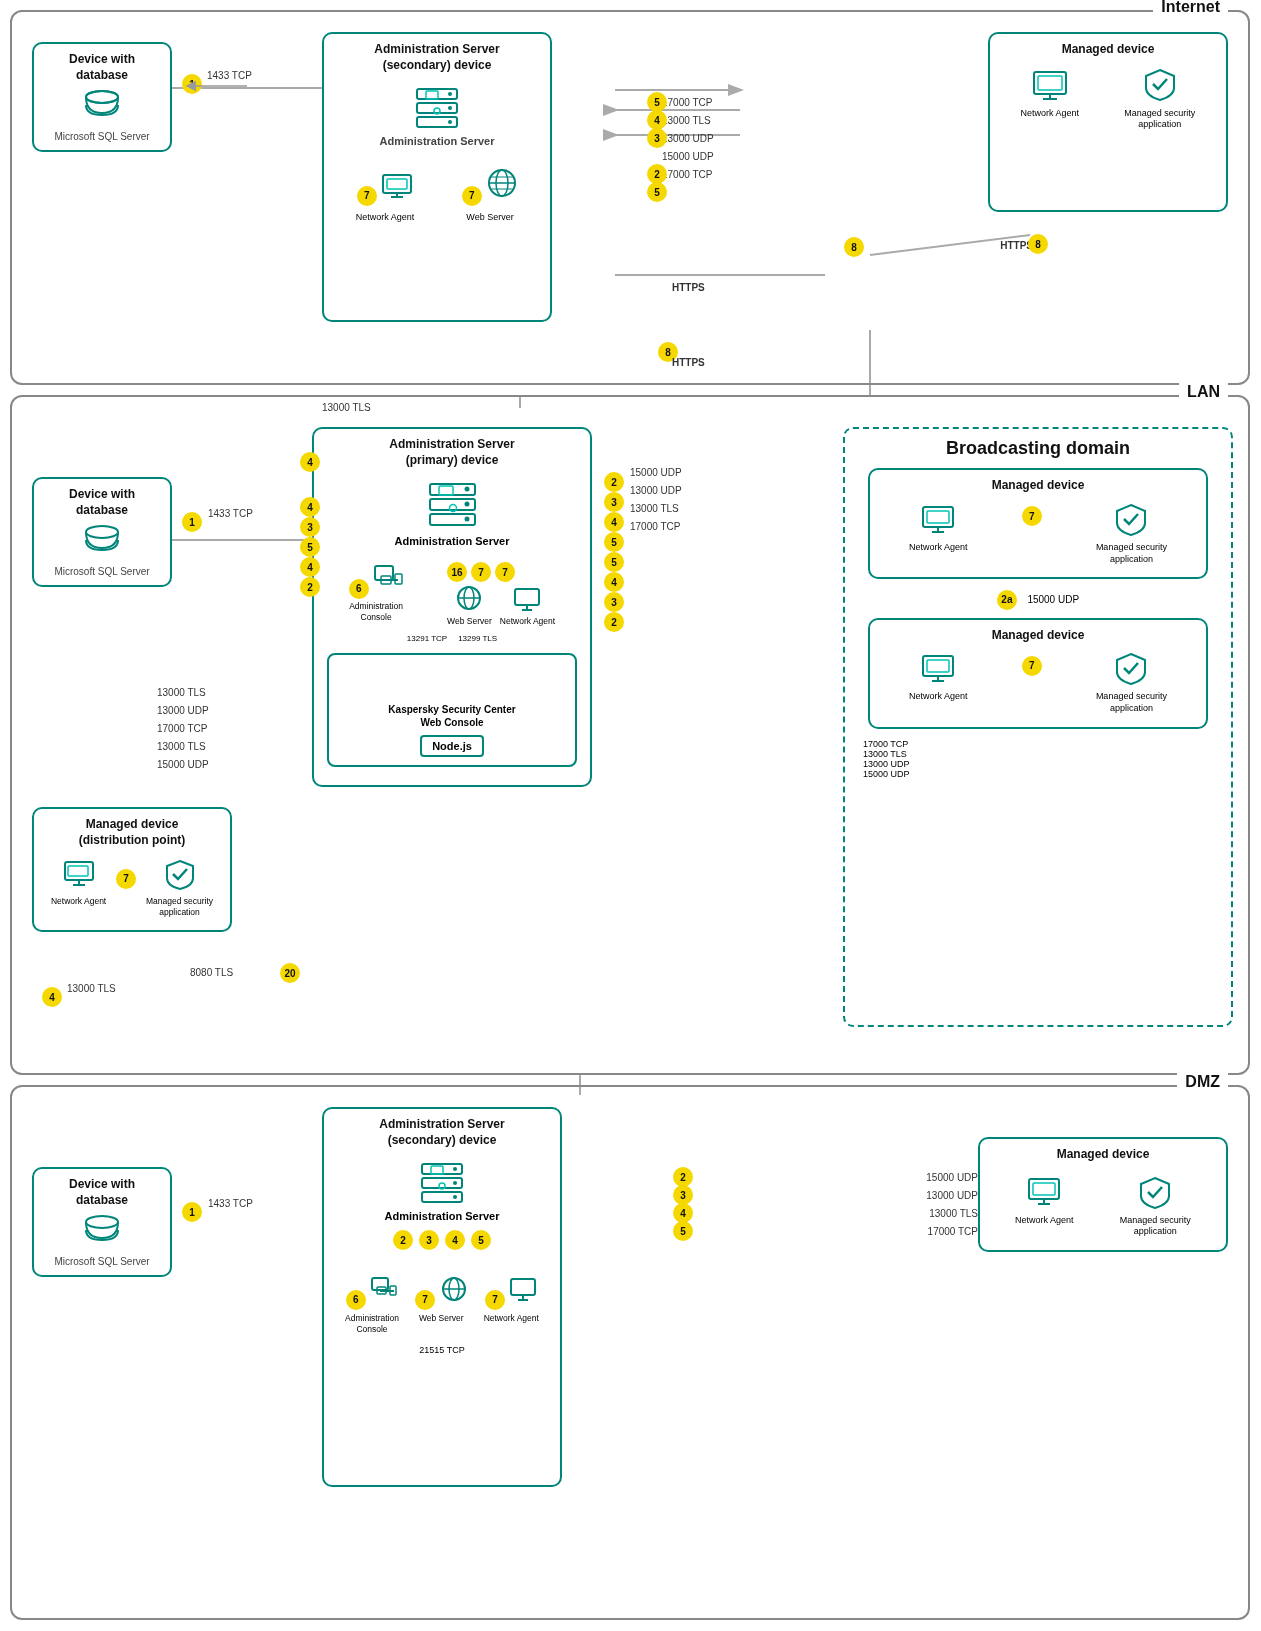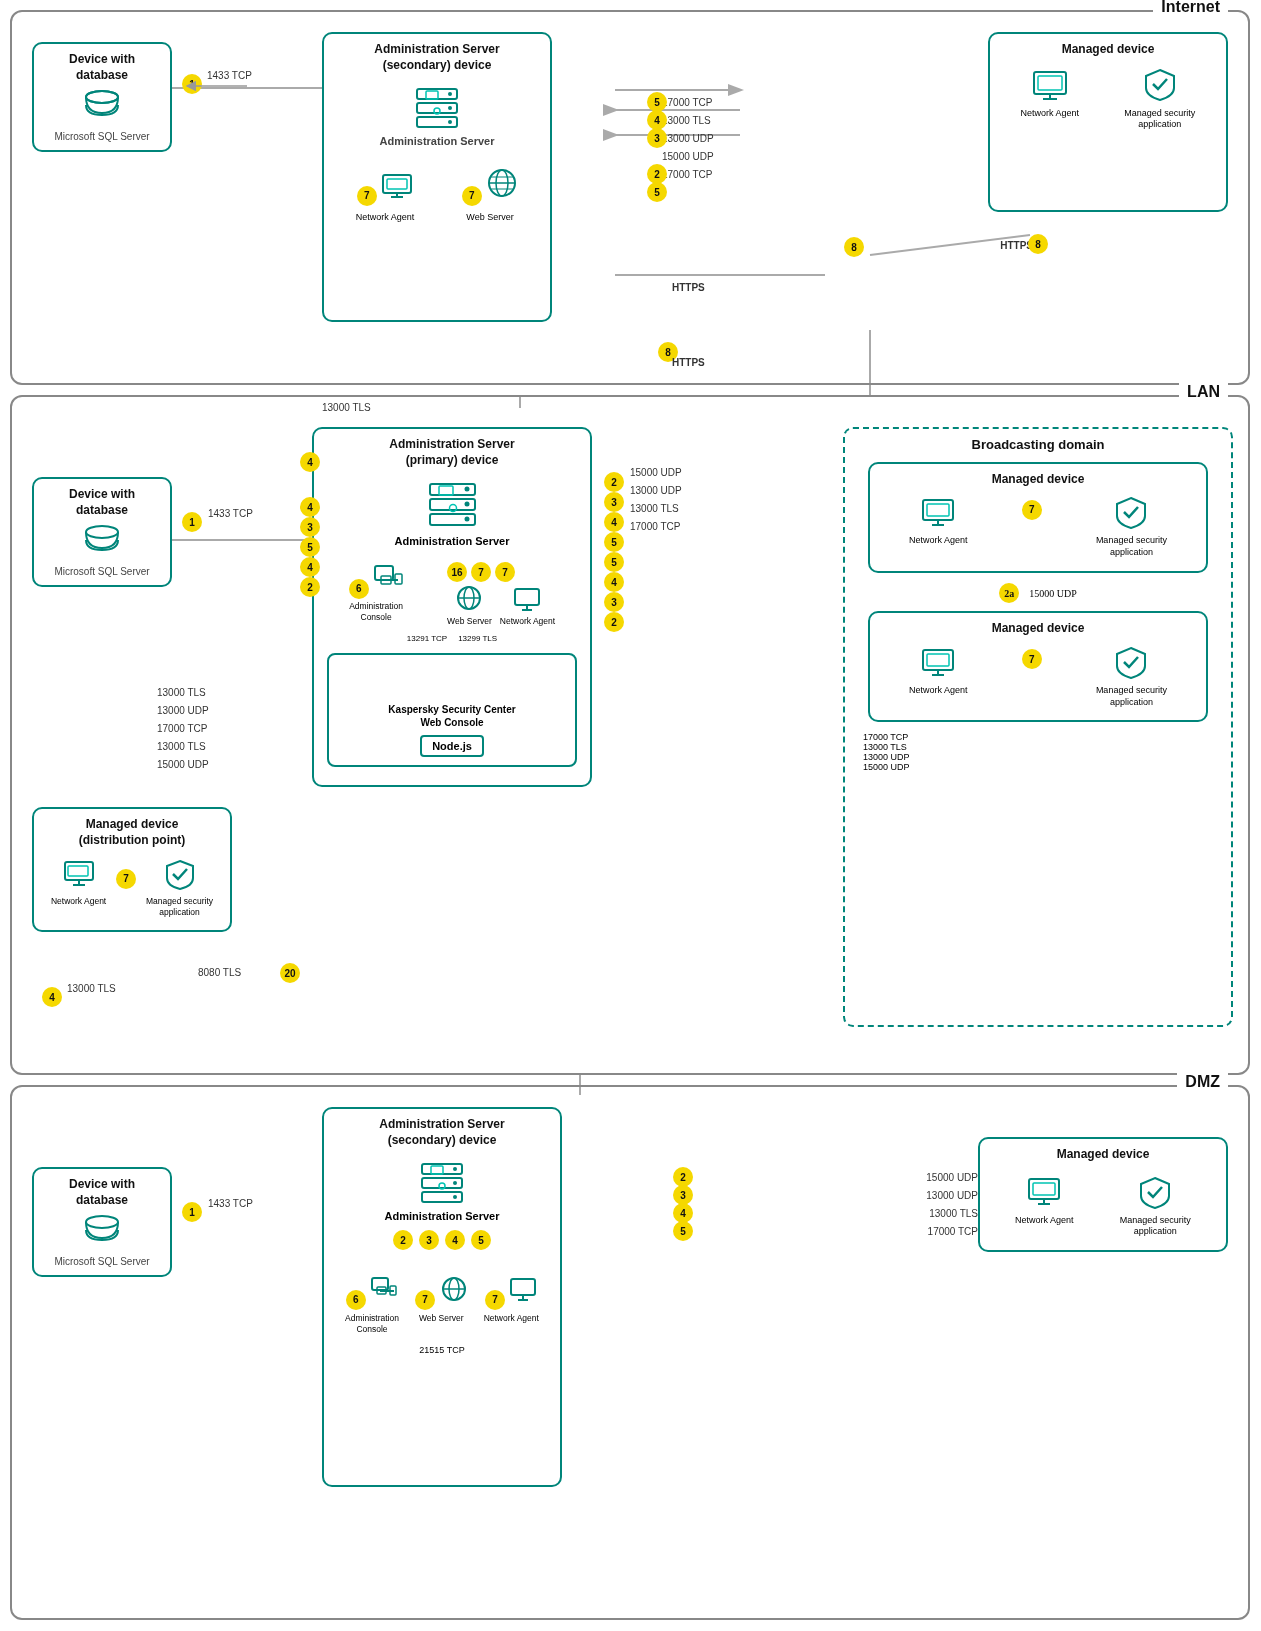--- a/index.html
+++ b/index.html
@@ -391,21 +391,21 @@
     <div class="badge" style="left:592px;top:175px;">4</div>
     <div class="badge" style="left:592px;top:195px;">3</div>
     <div class="badge" style="left:592px;top:215px;">2</div>
 
     <div class="port-label" style="left:618px;top:70px;">15000 UDP</div>
     <div class="port-label" style="left:618px;top:88px;">13000 UDP</div>
     <div class="port-label" style="left:618px;top:106px;">13000 TLS</div>
     <div class="port-label" style="left:618px;top:124px;">17000 TCP</div>
 
     <div class="device-box dashed" style="right:15px;top:30px;width:390px;min-height:600px;">
-      <div class="title" style="font-size:13px;margin-bottom:8px;">Broadcasting domain</div>
+      <div class="title" style="font-size:18px;margin-bottom:8px;">Broadcasting domain</div>
 
       <div class="device-box" style="position:relative;left:auto;top:auto;width:340px;margin:0 auto 10px auto;">
         <div class="title">Managed device</div>
         <div style="display:flex;justify-content:space-around;align-items:flex-start;padding:4px;">
           <div style="text-align:center;">
             <svg width="34" height="34" viewBox="0 0 34 34">
               <rect x="2" y="5" width="30" height="20" rx="2" fill="none" stroke="#00857a" stroke-width="2"></rect>
               <line x1="17" y1="25" x2="17" y2="30" stroke="#00857a" stroke-width="2"></line>
               <line x1="11" y1="30" x2="23" y2="30" stroke="#00857a" stroke-width="2"></line>
               <rect x="6" y="9" width="22" height="12" rx="1" fill="none" stroke="#00c4b3" stroke-width="1.5"></rect>
@@ -418,21 +418,21 @@
           <div style="text-align:center;">
             <svg width="34" height="34" viewBox="0 0 34 34">
               <path d="M17 3 L31 9 L31 21 Q31 29 17 33 Q3 29 3 21 L3 9 Z" fill="none" stroke="#00857a" stroke-width="2"></path>
               <polyline points="10,17 15,22 24,12" fill="none" stroke="#00857a" stroke-width="2.5"></polyline>
             </svg>
             <div style="font-size:9px;margin-top:2px;line-height:1.3;">Managed security<br>application</div>
           </div>
         </div>
       </div>
 
-      <div style="margin:8px 0;position:relative;font-family:Liberation Serif, serif;">
+      <div style="margin:8px 0;position:relative;">
         <div class="badge" style="position:relative;left:auto;top:auto;display:inline-flex;">2a</div>
         <span style="font-size:10px;margin-left:6px;">15000 UDP</span>
       </div>
 
       <div class="device-box" style="position:relative;left:auto;top:auto;width:340px;margin:0 auto 10px auto;">
         <div class="title">Managed device</div>
         <div style="display:flex;justify-content:space-around;align-items:flex-start;padding:4px;">
           <div style="text-align:center;">
             <svg width="34" height="34" viewBox="0 0 34 34">
               <rect x="2" y="5" width="30" height="20" rx="2" fill="none" stroke="#00857a" stroke-width="2"></rect>
@@ -484,21 +484,21 @@
             <polyline points="9,16 14,21 23,11" fill="none" stroke="#00857a" stroke-width="2.5"></polyline>
           </svg>
           <div style="font-size:8.5px;margin-top:2px;line-height:1.3;">Managed security<br>application</div>
         </div>
       </div>
     </div>
 
     <div class="badge" style="left:30px;top:590px;">4</div>
     <div class="port-label" style="left:55px;top:586px;">13000 TLS</div>
 
-    <div class="port-label" style="left:186px;top:570px;text-align:center;">8080 TLS</div>
+    <div class="port-label" style="left:178px;top:570px;text-align:center;">8080 TLS</div>
     <div class="badge" style="left:268px;top:566px;">20</div>
 
   </div>
 
   <div class="zone zone-dmz">
     <span class="zone-label">DMZ</span>
 
     <div class="device-box" style="left:20px;top:80px;width:140px;">
       <div class="title">Device with database</div>
       <div class="icon-container">

